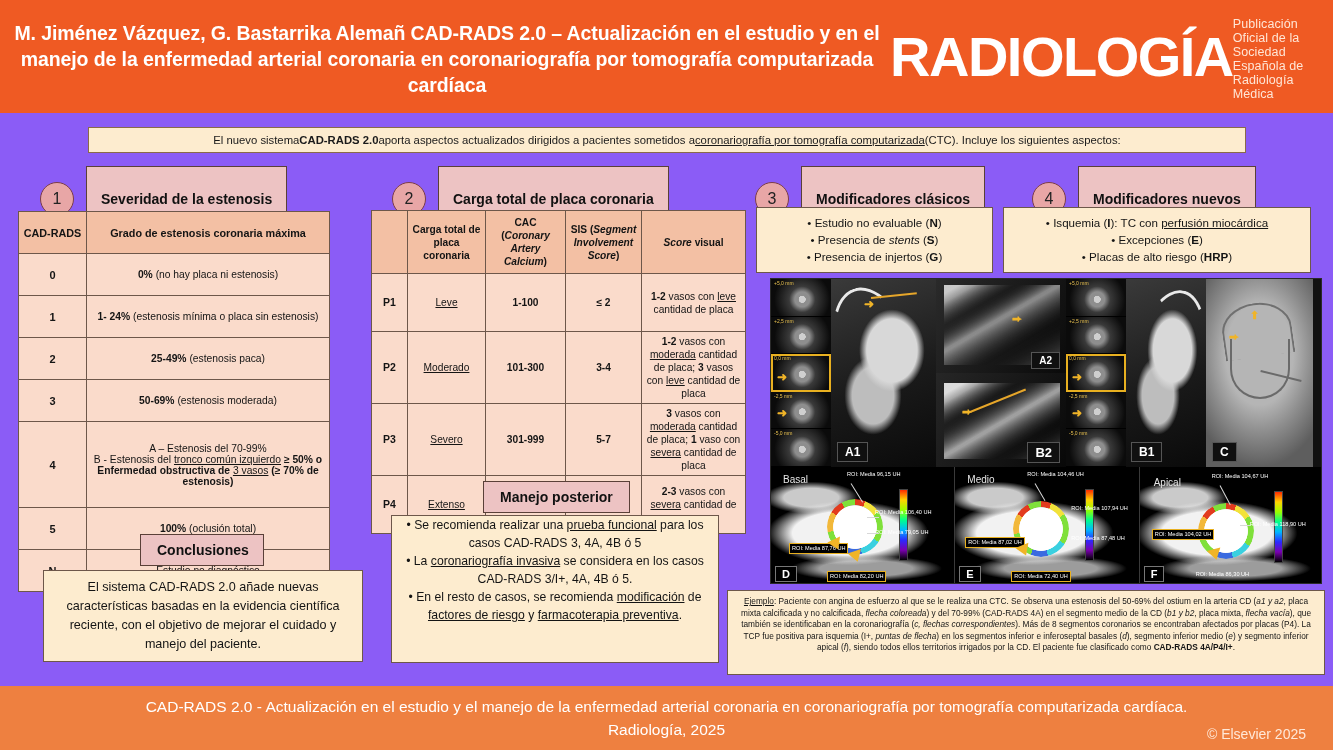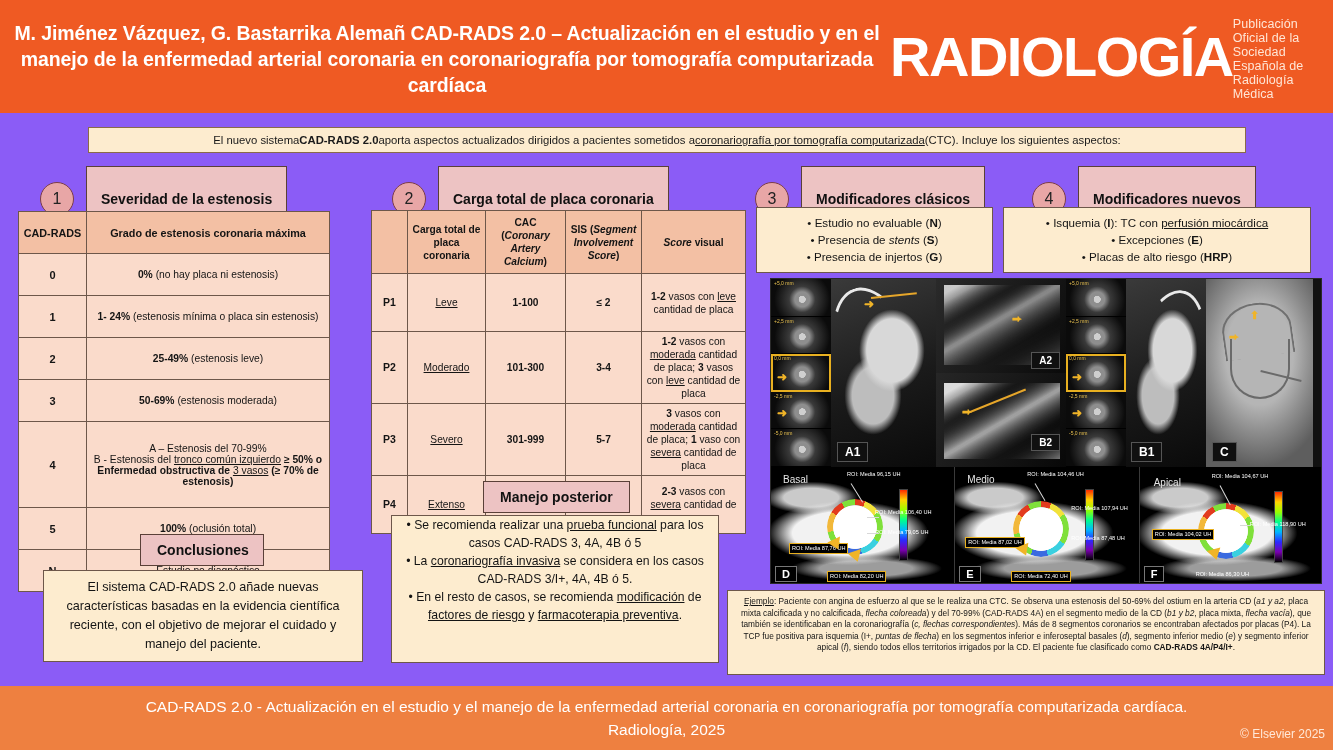--- a/index.html
+++ b/index.html
@@ -208,21 +208,21 @@
   #example-box i { font-style: italic; }
 
   
   .footer {
     position: absolute; left: 0; top: 686px; width: 1333px; height: 64px;
     background: #ee8040; color: #ffffff;
     display: flex; flex-direction: column; align-items: center; justify-content: center;
     font-size: 15.5px; line-height: 23px; text-align: center;
   }
   .footer .copy {
-    position: absolute; right: 8px; bottom: 4px; font-size: 12px; color: #ffe8d8;
+    position: absolute; right: 27px; bottom: 4px; font-size: 14px; color: #ffe8d8;
   }
 </style>
 </head>
 <body>
 
 <div class="poster">
 
   <div class="header">
     <div class="header-title">M. Jiménez Vázquez, G. Bastarrika Alemañ CAD-RADS 2.0 – Actualización en el estudio y en el manejo de la enfermedad arterial coronaria en coronariografía por tomografía computarizada cardíaca</div>
     <div class="logo-block">
@@ -267,21 +267,21 @@
       <tr>
         <td class="grade">0</td>
         <td><b>0%</b><span> (no hay placa ni estenosis)</span></td>
       </tr>
       <tr>
         <td class="grade">1</td>
         <td><b>1- 24%</b><span> (estenosis mínima o placa sin estenosis)</span></td>
       </tr>
       <tr>
         <td class="grade">2</td>
-        <td><b>25-49%</b><span> (estenosis leve)</span></td>
+        <td><b>25-49%</b><span> (estenosis paca)</span></td>
       </tr>
       <tr>
         <td class="grade">3</td>
         <td><b>50-69%</b><span> (estenosis moderada)</span></td>
       </tr>
       <tr style="height:86px">
         <td class="grade">4</td>
         <td>
           <span>A – Estenosis del 70-99%</span><br>
           <span>B - Estenosis del </span><span class="u">tronco común izquierdo</span><b> ≥ 50% o Enfermedad obstructiva de </b><span class="u">3 vasos</span><b> (≥ 70% de estenosis)</b>
@@ -396,21 +396,21 @@
           <span class="arrow-glyph" style="left:76px;top:34px;font-size:10px;">⮕</span>
           <div class="panel-tag" style="right:6px;bottom:4px;font-size:10px;">A2</div>
         </div>
         <div style="position:absolute;left:0;top:94px;width:130px;height:94px;
              background:linear-gradient(120deg,#262626,#080808);">
           <div style="position:absolute;left:8px;top:10px;width:116px;height:76px;
                background:linear-gradient(150deg,rgba(240,240,240,.9) 0 8%,rgba(15,15,15,.25) 30%,rgba(210,210,210,.8) 50%,rgba(10,10,10,.3) 74%,rgba(190,190,190,.6) 100%);
                -webkit-mask:linear-gradient(150deg,#000 0 14%,rgba(0,0,0,.12) 32%,#000 52%,rgba(0,0,0,.1) 76%,#000 100%);"></div>
           <div class="arrow-line" style="left:34px;top:38px;width:60px;transform:rotate(-22deg);"></div>
           <span class="arrow-glyph" style="left:26px;top:33px;font-size:10px;">⮕</span>
-          <div class="panel-tag" style="right:6px;bottom:16px;font-size:10px;">B2</div>
+          <div class="panel-tag" style="right:6px;bottom:4px;font-size:13px;">B2</div>
         </div>
       </div>
 
       <div class="ct-cell strip" style="width:60px;height:188px;">
         <div class="sq">
             <span class="sq-lab">+5,0 mm</span>
           </div>
         <div class="sq">
             <span class="sq-lab">+2,5 mm</span>
           </div>

